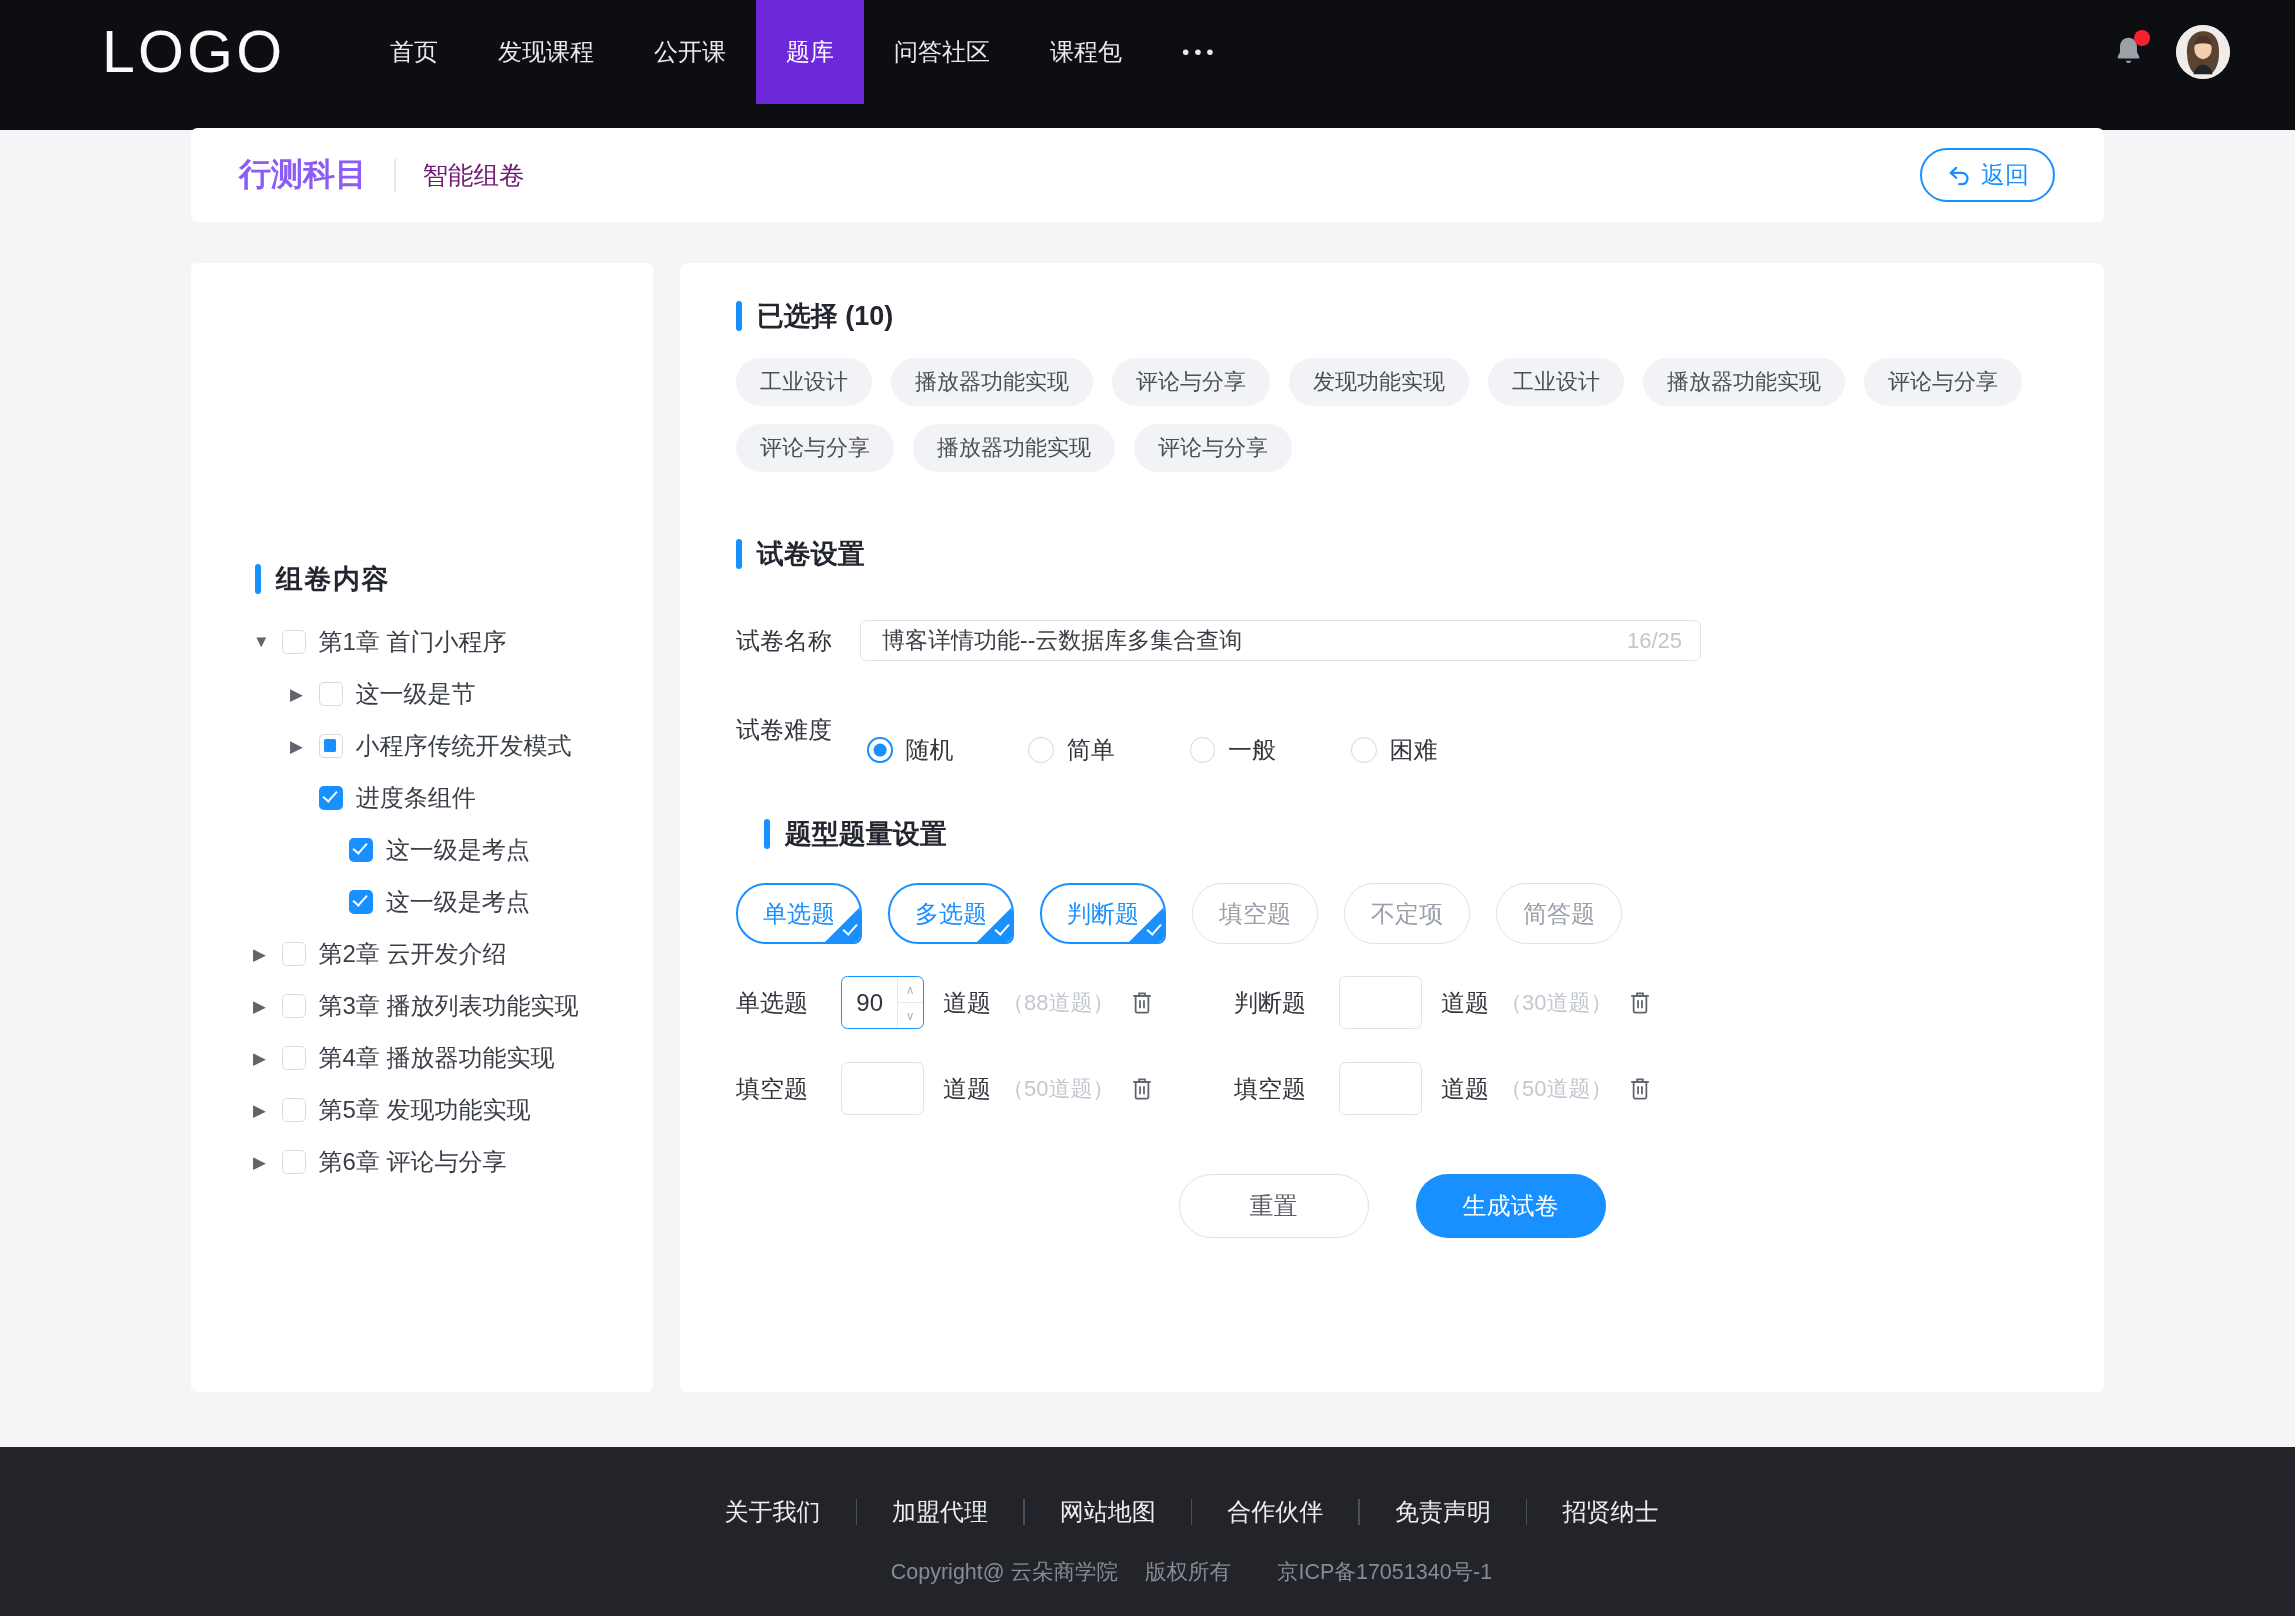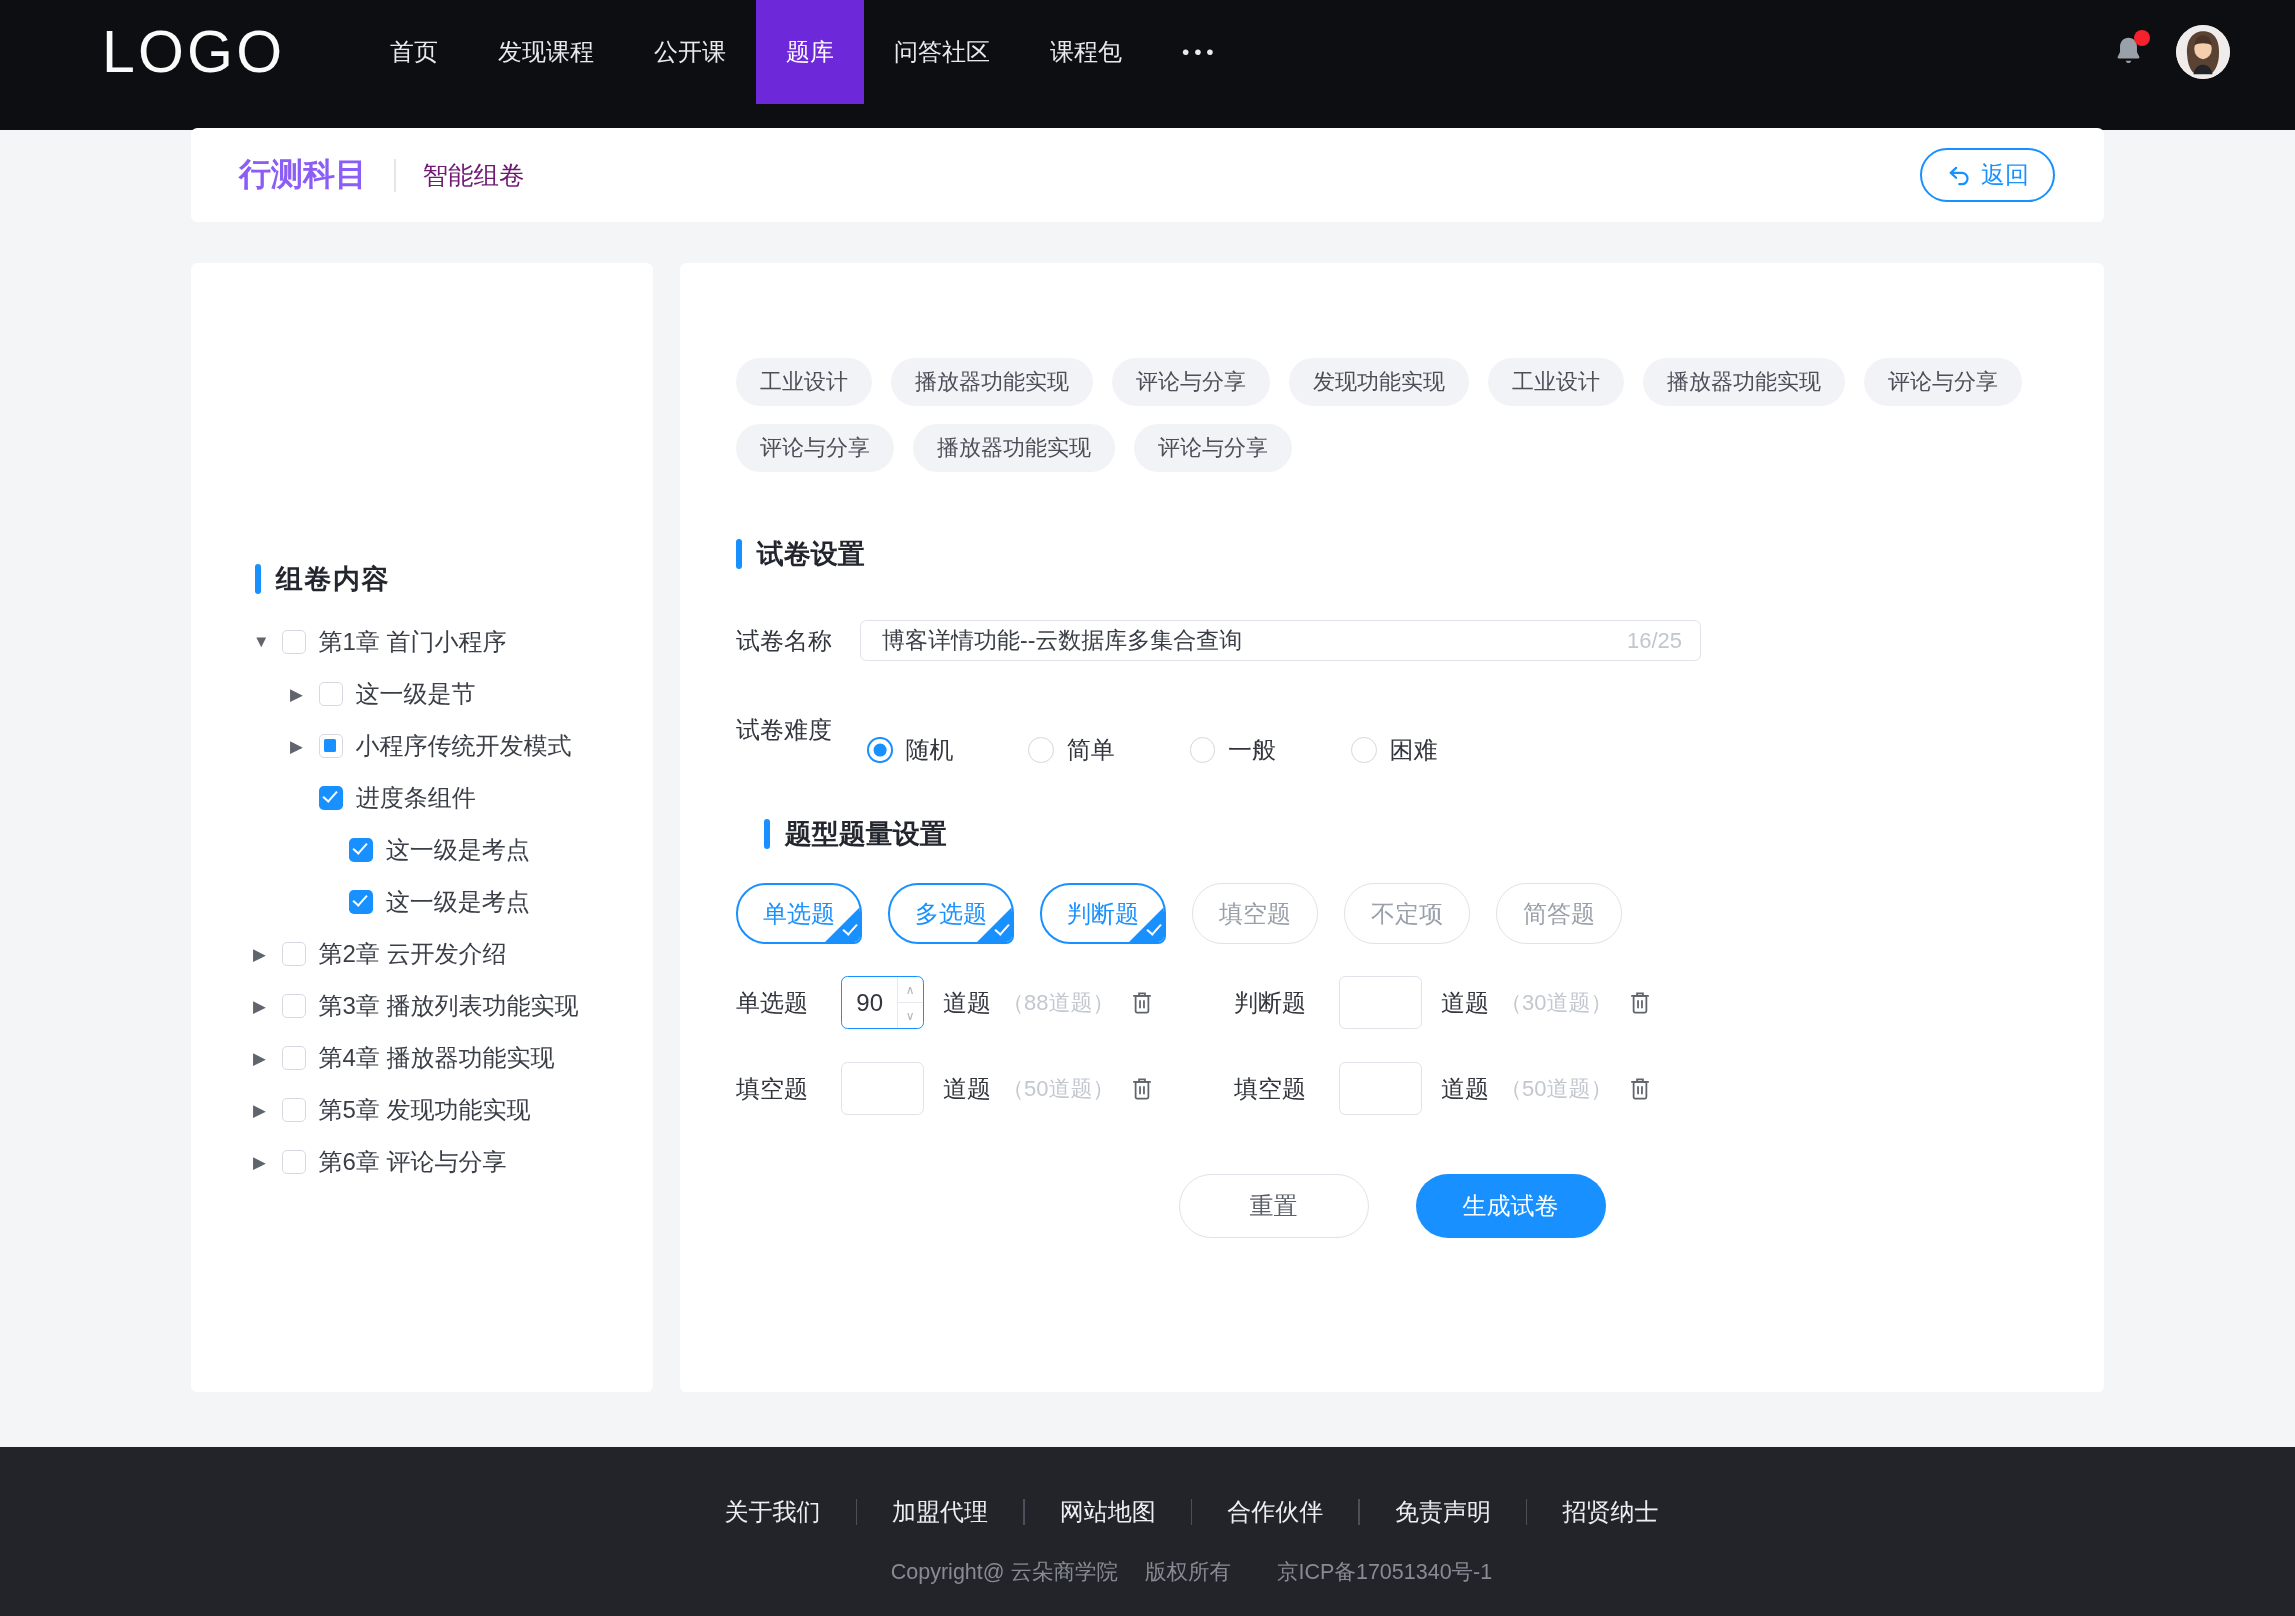--- a/index.html
+++ b/index.html
@@ -214,20 +214,24 @@
     <div class="trow l0">
       <span class="arrow">▶</span>
       <span class="cbx unchecked"></span>
       <span>第6章 评论与分享</span>
     </div>
   </div>
 </aside>
 
 <main class="main-card">
 
+  <div class="sec-title m-abs sel-title">
+    <span class="sec-bar"></span>
+    <span class="sec-text">已选择 (10)</span>
+  </div>
   <div class="tags m-abs">
     <span class="tag">工业设计</span>
     <span class="tag">播放器功能实现</span>
     <span class="tag">评论与分享</span>
     <span class="tag">发现功能实现</span>
     <span class="tag">工业设计</span>
     <span class="tag">播放器功能实现</span>
     <span class="tag">评论与分享</span>
     <span class="tag">评论与分享</span>
     <span class="tag">播放器功能实现</span>

